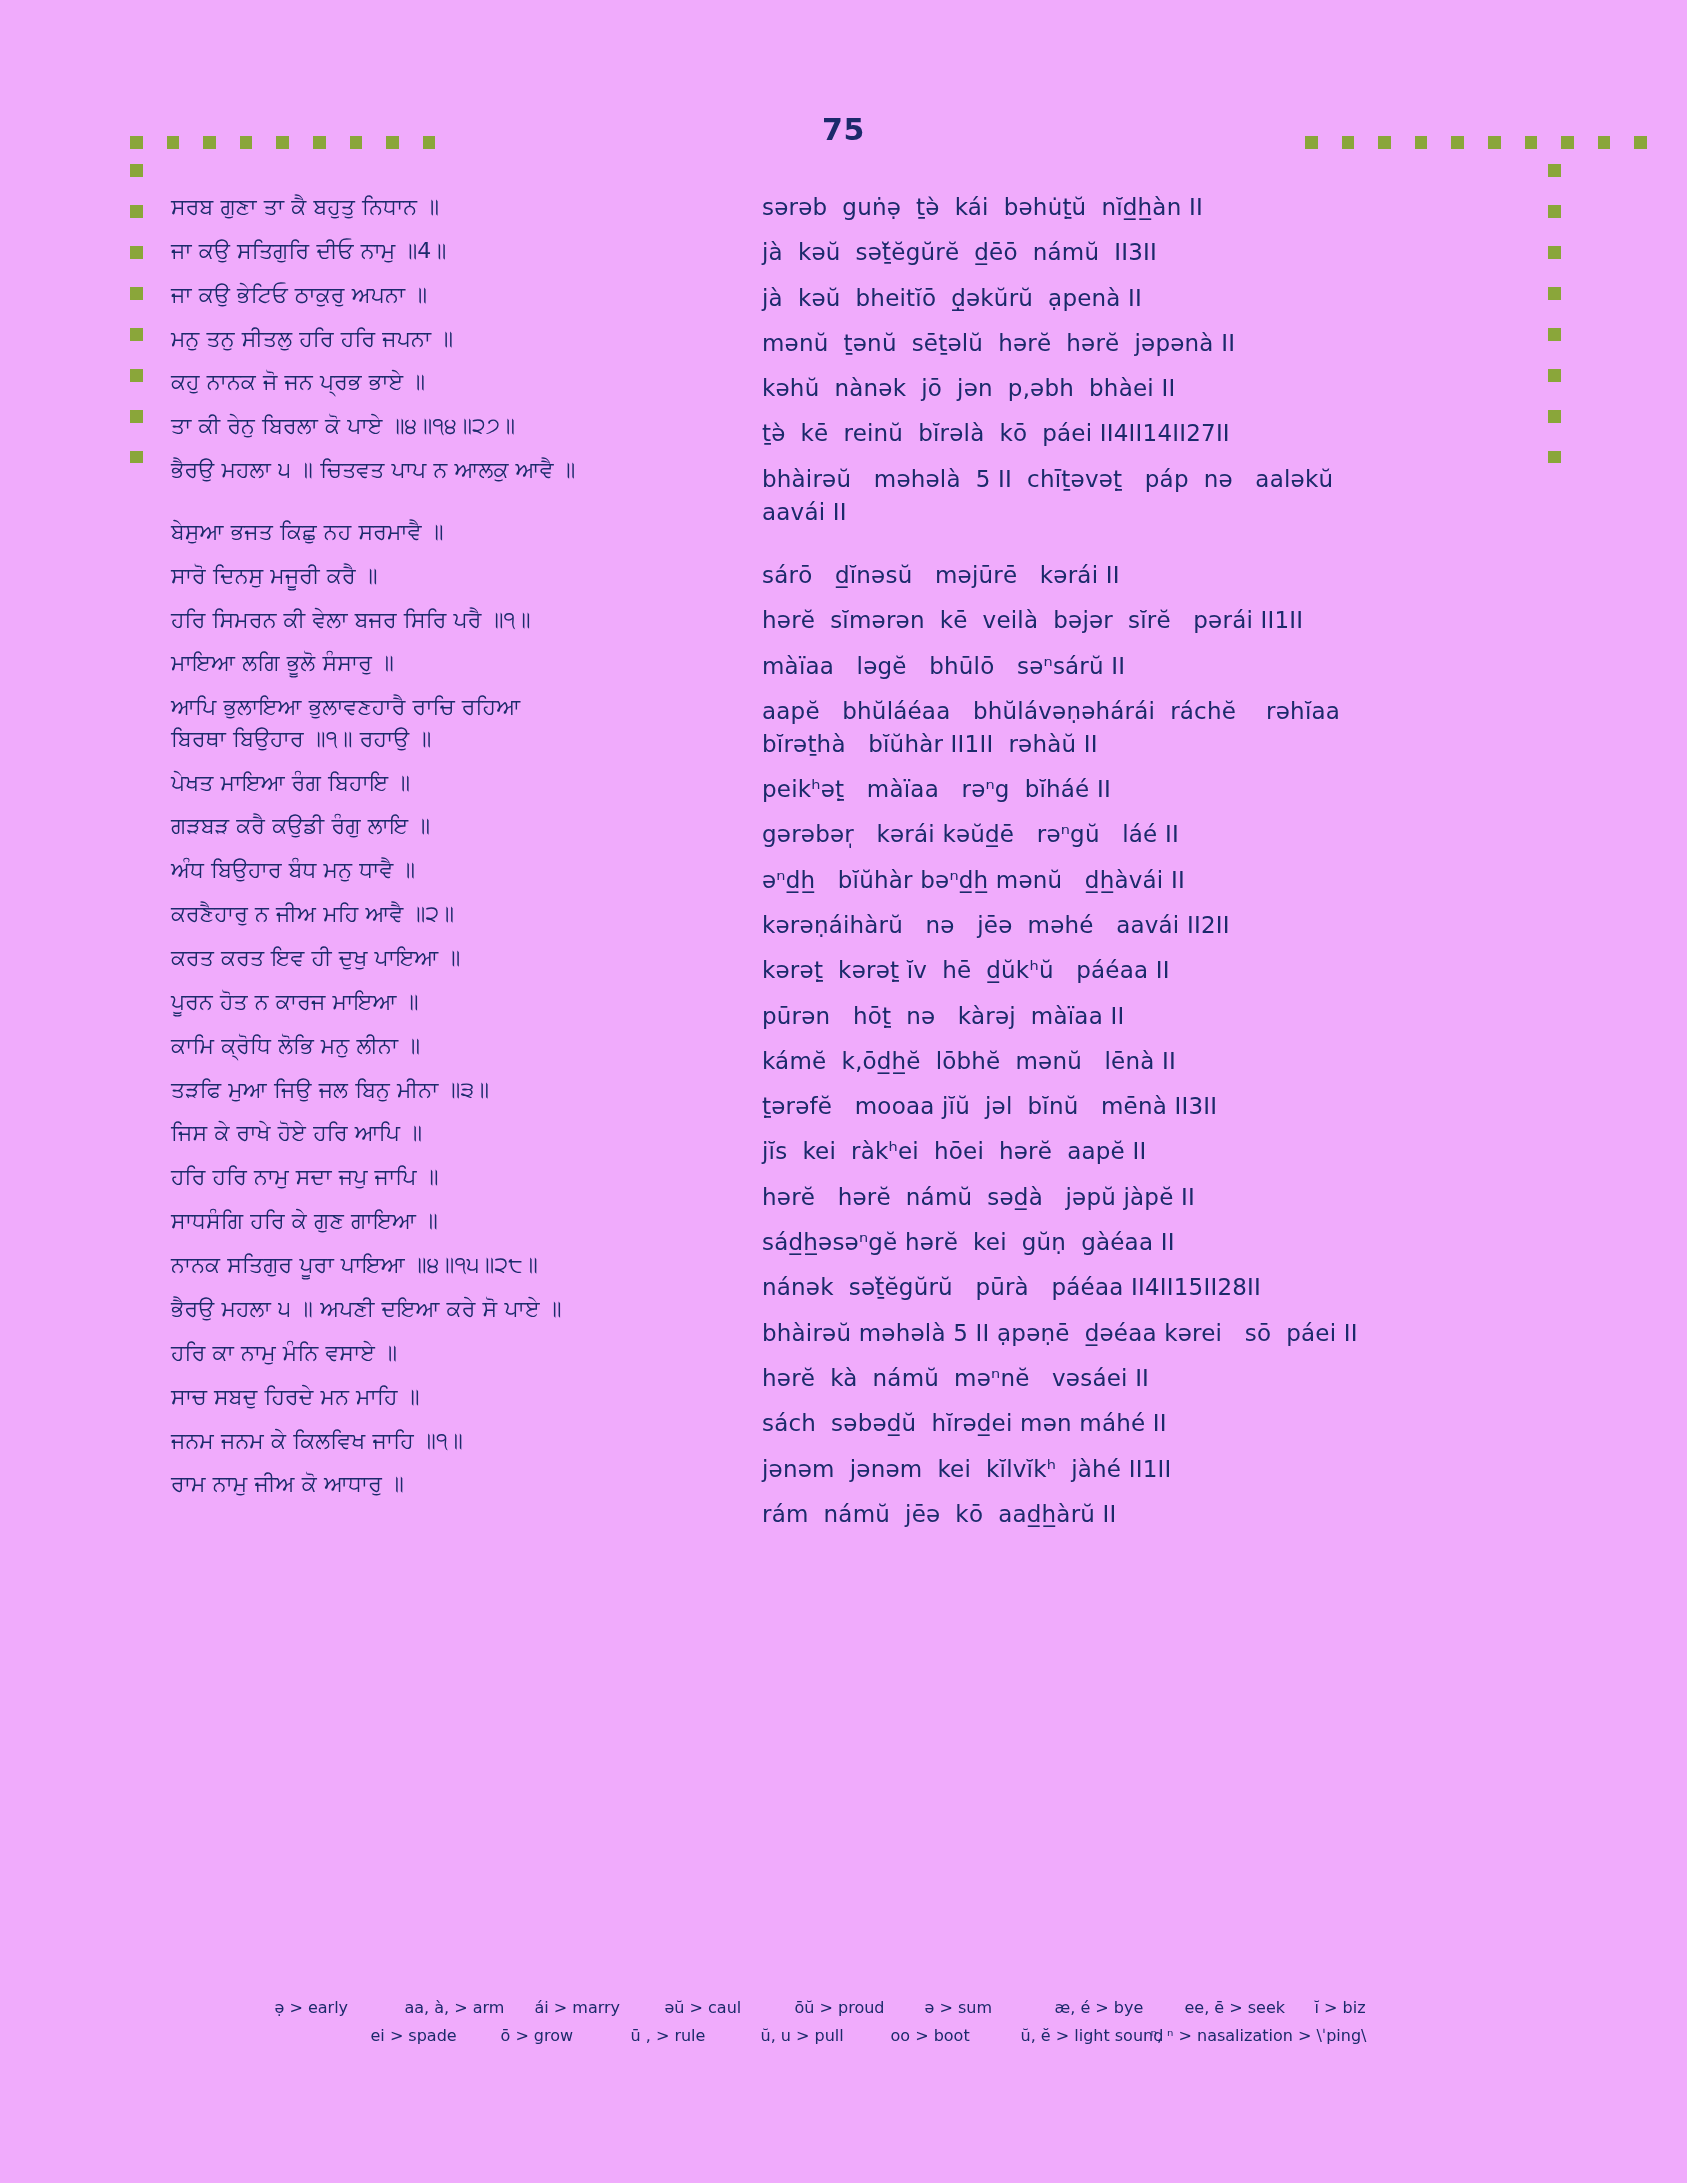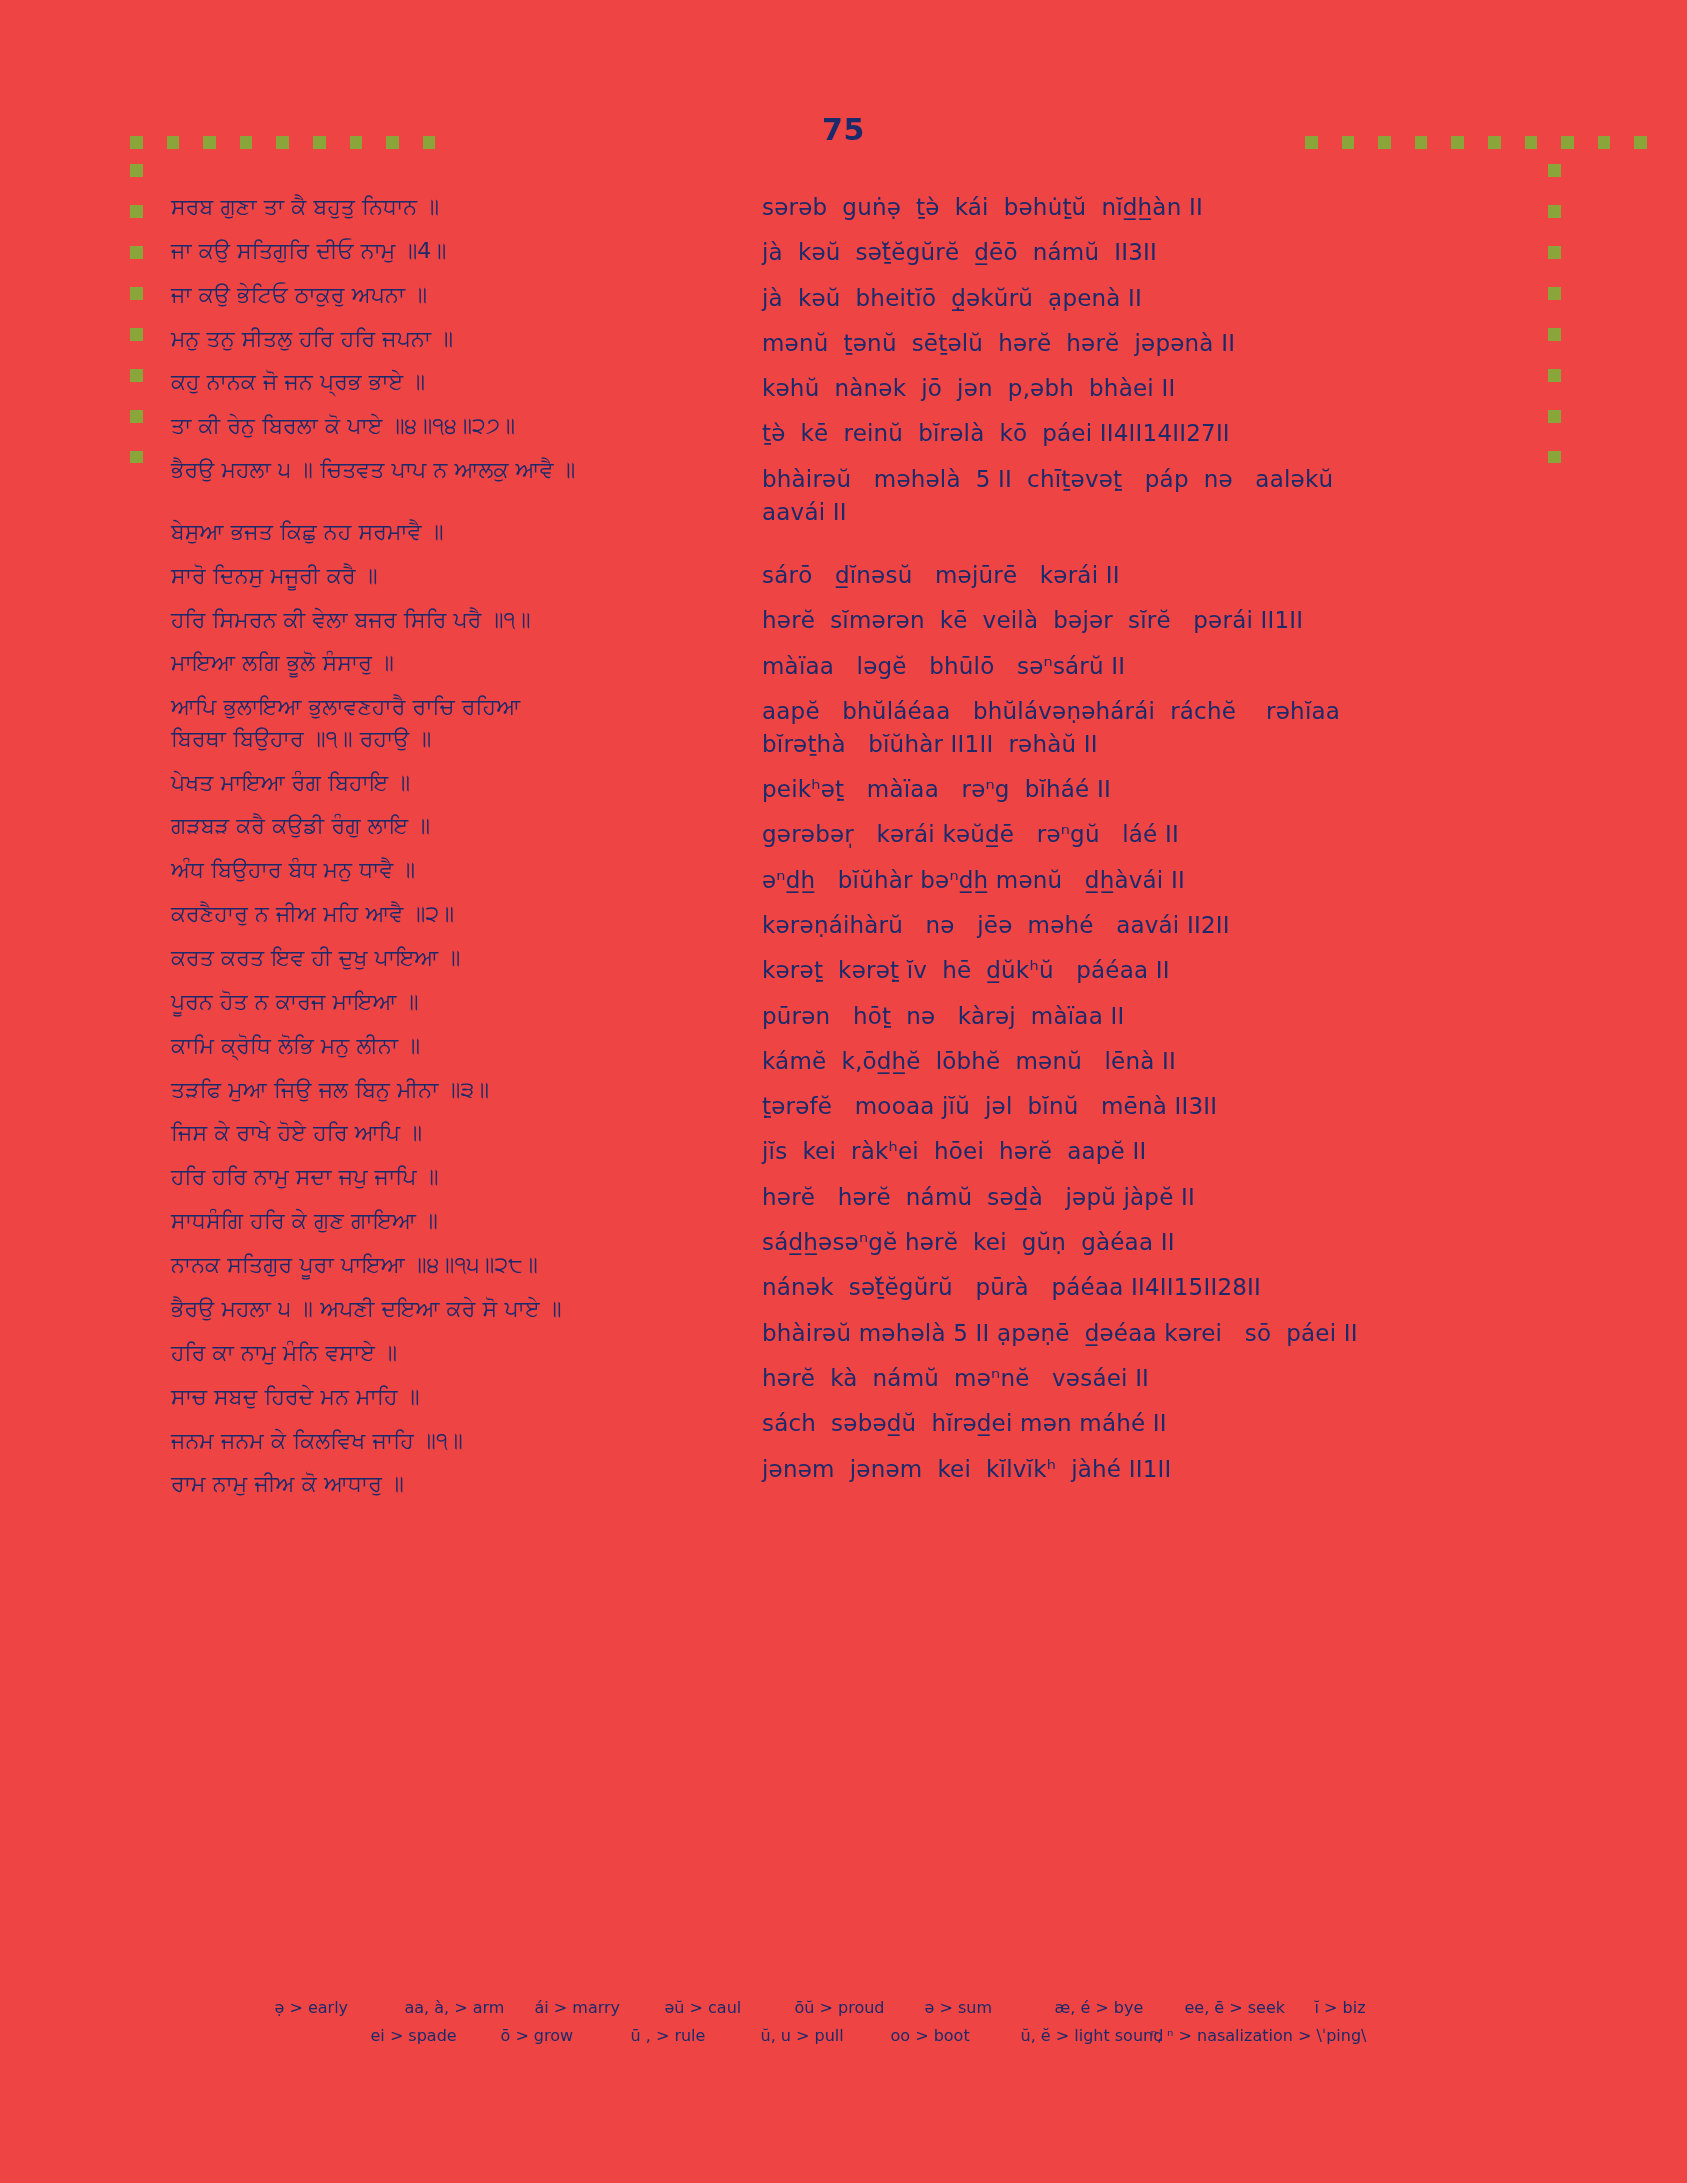--- a/index.html
+++ b/index.html
@@ -13,21 +13,21 @@
     font-family: "DejaVu Sans", sans-serif;
     color: #1b2a6b;
     position: relative;
     overflow: hidden;
   }
   .page {
     position: absolute;
     left: 0; top: 0;
     width: 1687px;
     height: 2183px;
-    background: #ef4444;
+    background: #f0abfc;
   }
 
   
   .page-number {
     position: absolute;
     top: 112px;
     left: 0;
     width: 1687px;
     text-align: center;
     font-size: 30px;
@@ -236,20 +236,21 @@
     <div class="line">kámĕ  k‚ōd̲h̲ĕ  lōbhĕ  mənŭ   lēnà II</div>
     <div class="line">ṯ̣ərəfĕ   mooaa jĭŭ  jəl  bĭnŭ   mēnà II3II</div>
     <div class="line">jĭs  kei  ràkʰei  hōei  hərĕ  aapĕ II</div>
     <div class="line">hərĕ   hərĕ  námŭ  səd̲à   jəpŭ jàpĕ II</div>
     <div class="line">sád̲h̲əsəⁿgĕ hərĕ  kei  gŭṇ  gàéaa II</div>
     <div class="line">nánək  səṯ̆ĕgŭrŭ   pūrà   páéaa II4II15II28II</div>
     <div class="line">bhàirəŭ məhəlà 5 II ạpəṇē  d̲əéaa kərei   sō  páei II</div>
     <div class="line">hərĕ  kà  námŭ  məⁿnĕ   vəsáei II</div>
     <div class="line">sách  səbəd̲ŭ  hĭrəd̲ei mən máhé II</div>
     <div class="line">jənəm  jənəm  kei  kĭlvĭkʰ  jàhé II1II</div>
+    <div class="line">rám  námŭ  jēə  kō  aad̲h̲àrŭ II</div>
   </div>
 
   <div class="footer">
     <div class="footer-row">
       <span class="footer-cell">ə̣ &gt; early</span>
       <span class="footer-cell">aa, à, &gt; arm</span>
       <span class="footer-cell">ái &gt; marry</span>
       <span class="footer-cell">əŭ &gt; caul</span>
       <span class="footer-cell">ōŭ &gt; proud</span>
       <span class="footer-cell">ə &gt; sum</span>

